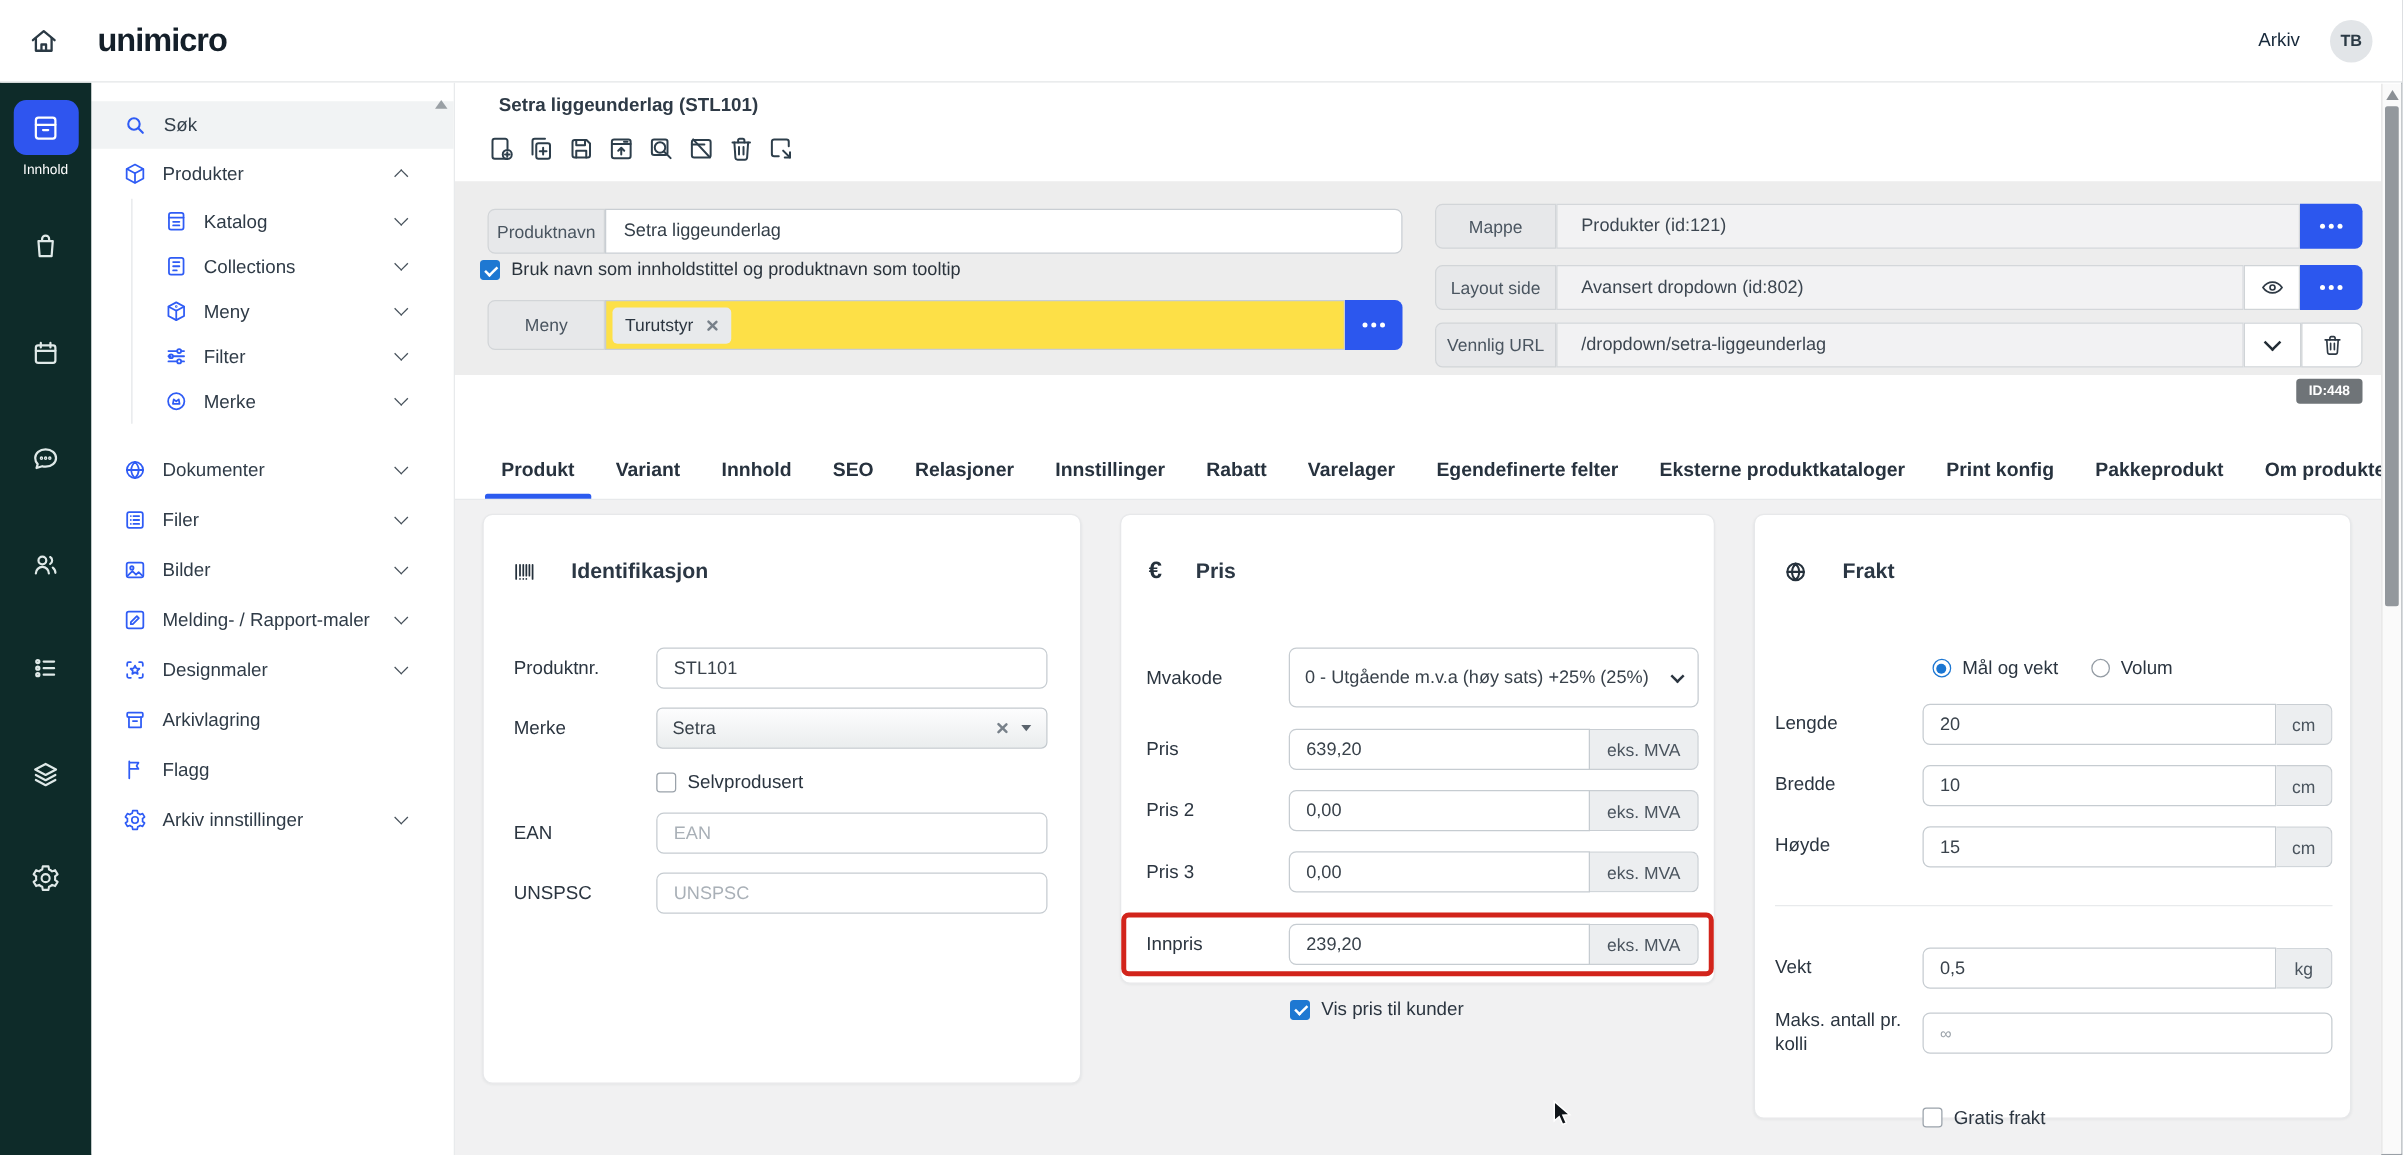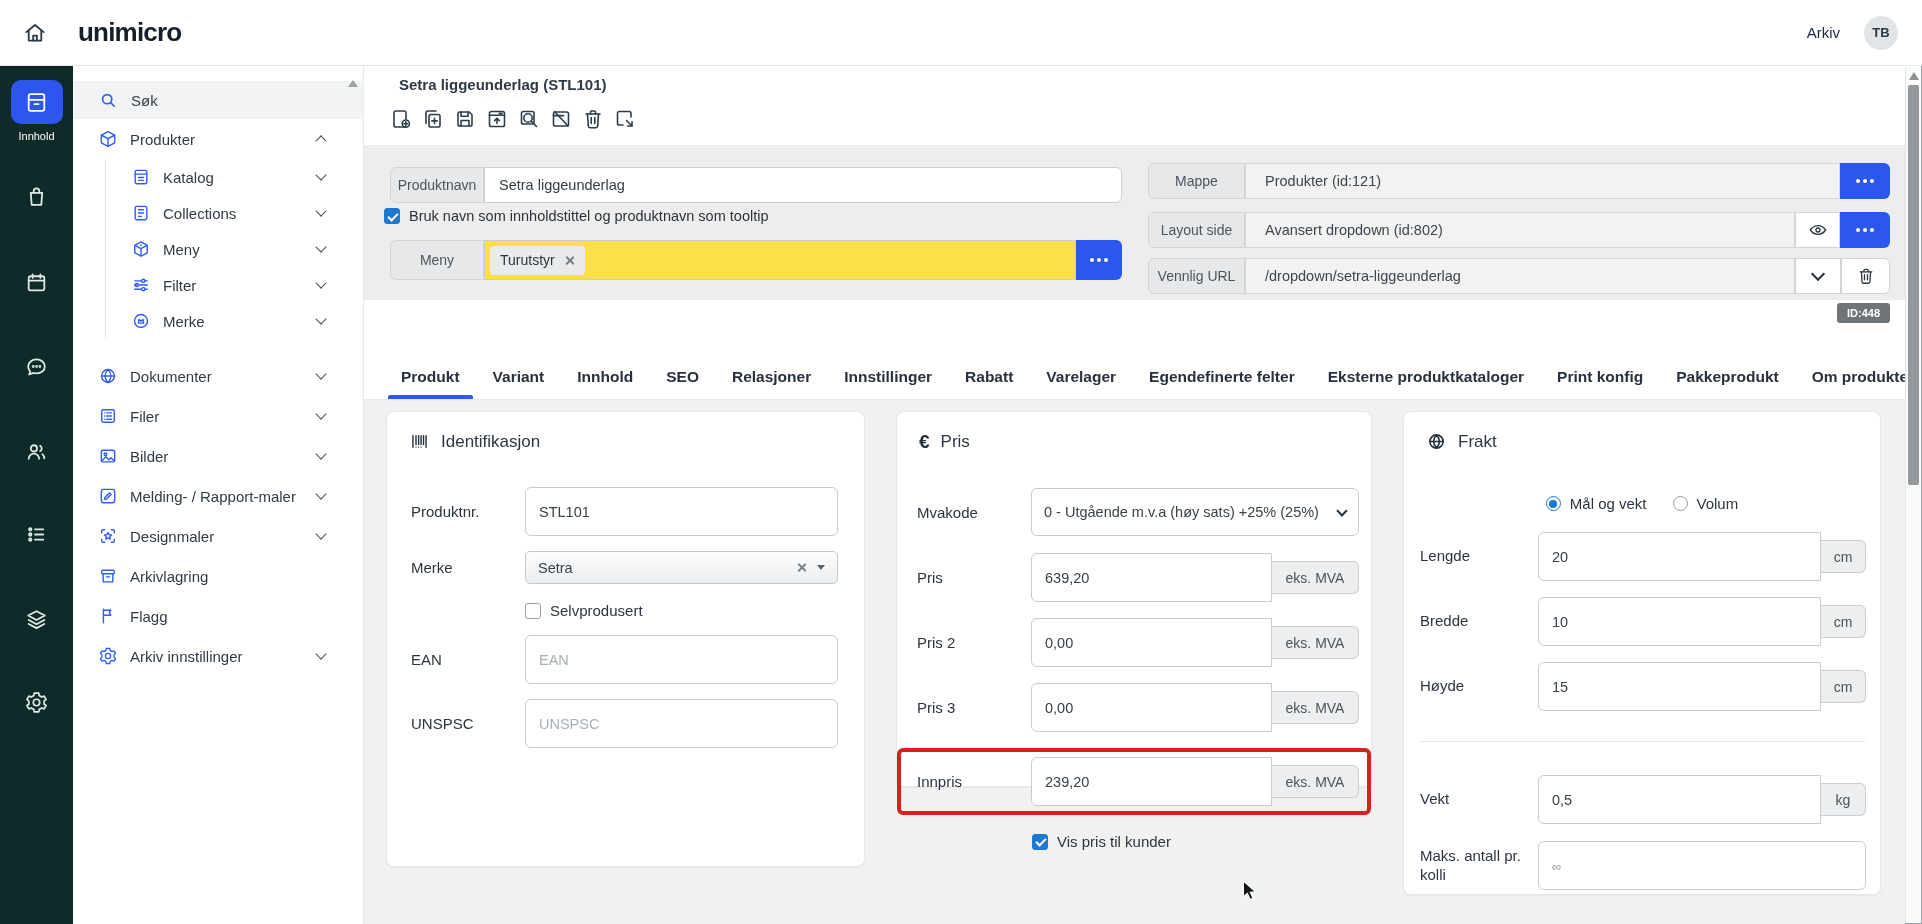--- a/index.html
+++ b/index.html
@@ -93,26 +93,26 @@
   .tab{font-size:15.5px;font-weight:600;color:#27323e;padding:0 1px 13px;cursor:pointer;position:relative;white-space:nowrap;}
   .tab.active::after{content:"";position:absolute;left:-12px;right:-12px;bottom:0;height:4px;background:#2c5bef;border-radius:2px 2px 0 0;}
 
   
   .content{position:relative;height:524px;background:#f1f1f2;}
   .card{position:absolute;background:#fff;border:1px solid #e7e8ea;border-radius:8px;box-shadow:0 1px 2px rgba(20,30,40,.05);}
   .card-ident{left:22px;top:11px;width:479px;height:456px;}
   .card-pris{left:532px;top:11px;width:476px;height:376px;}
   .card-frakt{left:1039px;top:11px;width:478px;height:484px;}
   .card-head{display:flex;align-items:center;gap:11px;padding:19px 22px 0;color:#25313c;}
-  .card-head h2{font-size:17px;font-weight:400;color:#2b3744;margin:0;}
+  .card-head h2{font-size:17px;font-weight:700;color:#2b3744;margin:16px;}
   .euro-glyph{font-size:19px;font-weight:700;color:#25313c;}
 
   .irow{display:flex;align-items:center;}
   .ilabel{width:114px;font-size:15px;color:#2b3540;flex:none;}
-  .tinput{flex:1;height:49px;border:1px solid #c6ccd1;border-radius:6px;background:#fff;padding:0 13px;font-size:14.5px;color:#39424b;min-width:0;}
+  .tinput{flex:1;height:33px;border:1px solid #c6ccd1;border-radius:6px;background:#fff;padding:0 13px;font-size:14.5px;color:#39424b;min-width:0;}
   .tinput::placeholder{color:#a9b0b7;}
 
   .card-ident .card-head{margin-bottom:35px;}
   .card-ident .irow{margin:0 26px 15px 24px;}
   .card-ident .irow.merke{margin-bottom:18px;}
   .row-selv{display:flex;align-items:center;gap:9px;margin:0 26px 16px 138px;}
   .cblabel2{font-size:15px;color:#2b3540;}
   .select{flex:1;height:33px;border:1px solid #c3c9ce;border-radius:5px;background:linear-gradient(#fdfdfe,#eaedee);display:flex;align-items:center;padding:0 12px;gap:10px;cursor:pointer;min-width:0;}
   .sel-value{flex:1;font-size:14.5px;color:#39424b;white-space:nowrap;overflow:hidden;}
   .caret{width:0;height:0;border-left:4.5px solid transparent;border-right:4.5px solid transparent;border-top:5.5px solid #5b646d;flex:none;}

